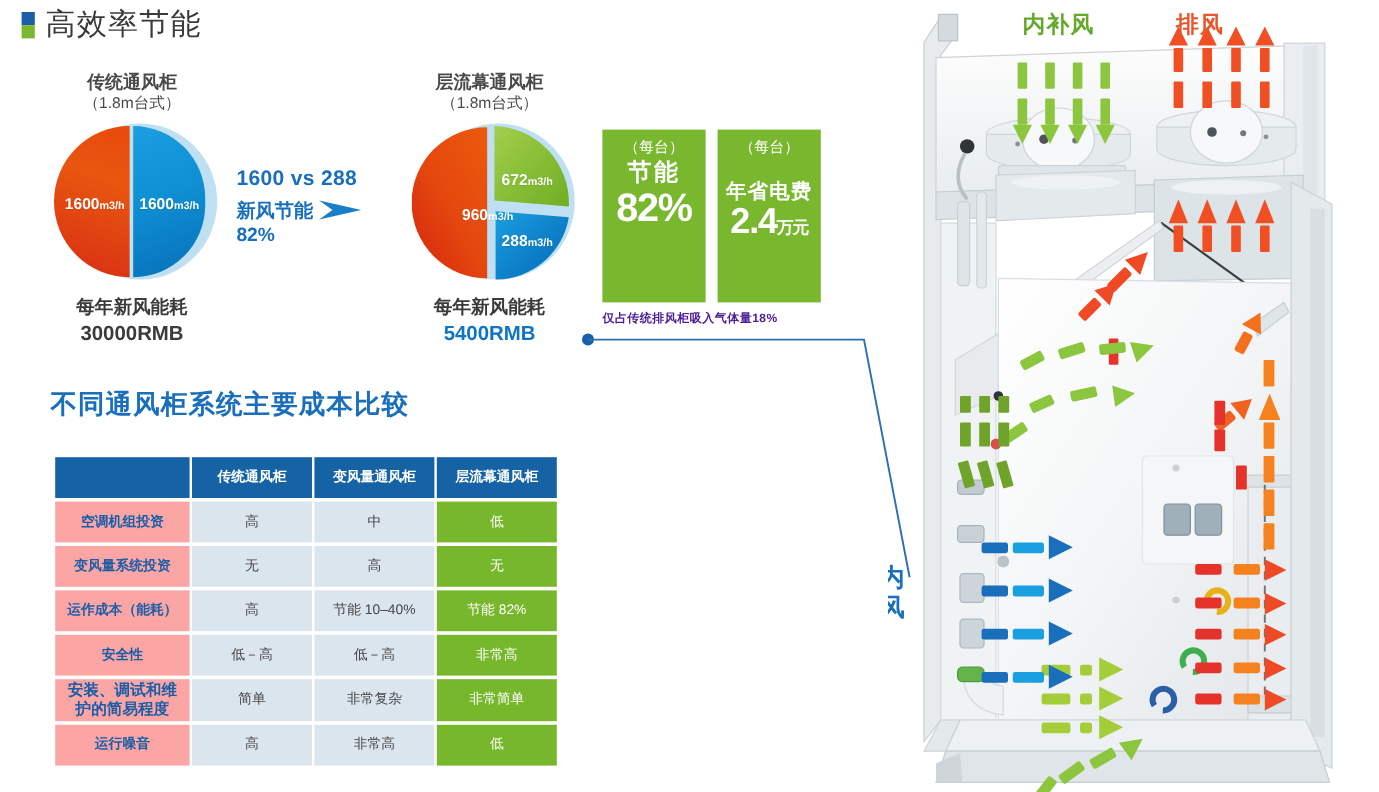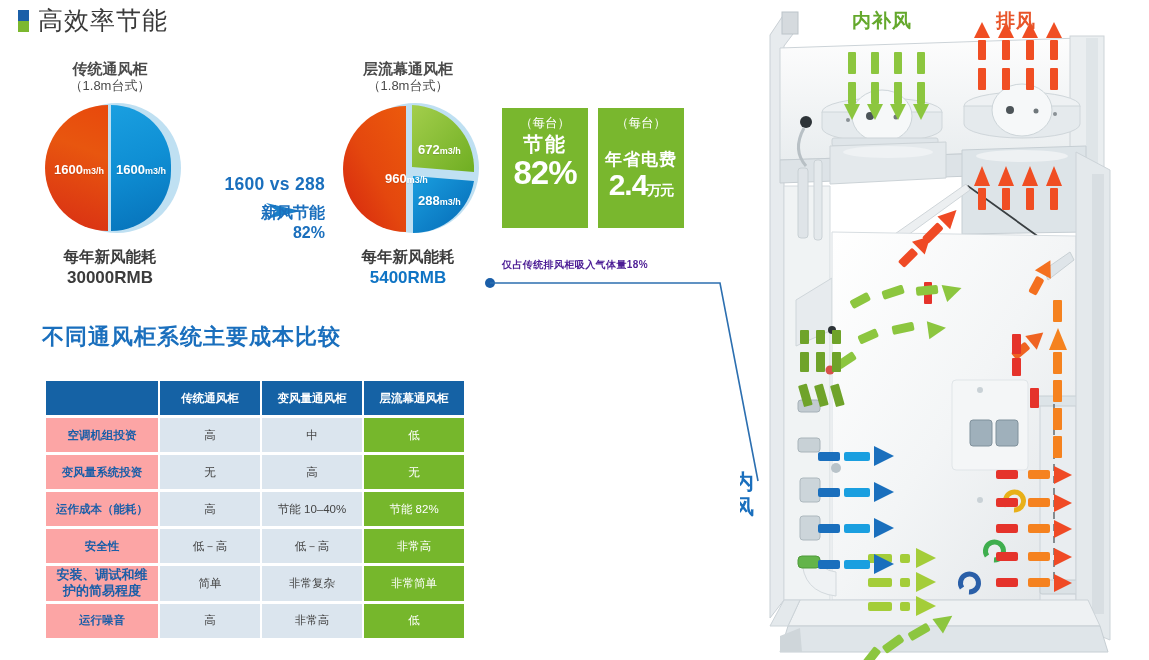--- a/index.html
+++ b/index.html
@@ -35,28 +35,28 @@
 
   .qlabel{position:absolute;color:#fff;font-size:13px;font-weight:bold;white-space:nowrap;
           text-shadow:0 1px 1px rgba(0,0,0,.12);}
   .qlabel em{font-style:normal;font-size:9px;font-weight:bold;}
 
   .pie-foot{text-align:center;margin-top:14px;font-size:15.5px;line-height:1.3;color:#3b3b3b;font-weight:bold;}
   .pie-foot .val{font-size:17px;font-weight:bold;}
   .pie-foot .val.blue{color:#0f74c4;}
 
   
-  .cmp{position:absolute;left:197px;top:138px;width:128px;text-align:right;color:#1a6fbd;margin-top:36px;}
+  .cmp{position:absolute;left:197px;top:138px;width:128px;text-align:left;color:#1a6fbd;}
   .cmp .l1{font-size:17.5px;font-weight:bold;letter-spacing:.3px;}
   .cmp .arw{margin:5px auto 3px;width:0;height:0;}
   .cmp .l2{font-size:16px;font-weight:bold;line-height:1.25;}
 
   
   .badges{position:absolute;left:502px;top:108px;display:flex;gap:10px;}
-  .badge{width:86px;height:120px;background:#79b72e;color:#fff;text-align:center;
+  .badge{width:86px;height:144px;background:#79b72e;color:#fff;text-align:center;
          display:flex;flex-direction:column;align-items:center;justify-content:flex-start;padding-top:9px;box-sizing:border-box;}
   .badge .t{font-size:12.5px;line-height:1.1;}
   .badge .m{font-size:20px;font-weight:bold;letter-spacing:2px;margin-top:3px;line-height:1.05;}
   .badge .m.small{font-size:17px;letter-spacing:1px;margin-top:20px;}
   .badge .big{font-size:33px;font-weight:bold;line-height:1;margin-top:1px;letter-spacing:-1px;}
   .badge .big.b2{font-size:30px;}
   .badge .big .u{font-size:14px;font-weight:bold;}
 
   
   .callout-txt{position:absolute;left:502px;top:258px;color:#4c1d95;font-size:10px;font-weight:bold;letter-spacing:.4px;white-space:nowrap;}
@@ -70,21 +70,21 @@
   .tbl td{font-size:11.5px;text-align:center;vertical-align:middle;line-height:1.25;}
   .tbl .hd{background:#1562a5;color:#fff;font-weight:bold;height:32px;}
   .tbl .hd.blank{background:#1562a5;}
   .tbl .rh{background:#fca5a5;color:#1a5ea8;font-weight:bold;height:32px;width:110px;}
   .tbl .cl{background:#dbe5ee;color:#444;height:32px;width:98px;}
   .tbl .gr{background:#76b72c;color:#fff;height:32px;width:98px;font-weight:normal;}
 
   
   .illu{position:absolute;left:740px;top:0;width:409px;height:660px;overflow:hidden;}
   .lbl-green{position:absolute;left:112px;top:8px;color:#64a82c;font-size:19px;font-weight:bold;letter-spacing:1px;}
-  .lbl-red{position:absolute;left:256px;top:8px;color:#e8552a;font-size:19px;font-weight:bold;letter-spacing:1px;}
+  .lbl-red{position:absolute;left:240px;top:8px;color:#e8552a;font-size:19px;font-weight:bold;letter-spacing:1px;}
   .lbl-indoor{position:absolute;left:-28px;top:470px;color:#1a6fbd;font-size:21px;font-weight:bold;line-height:1.18;}
 </style>
 </head>
 <body>
 
 <div class="stage">
 
   <div class="hdr">
     <span class="hdr-mark">
         <i class="b"></i>

